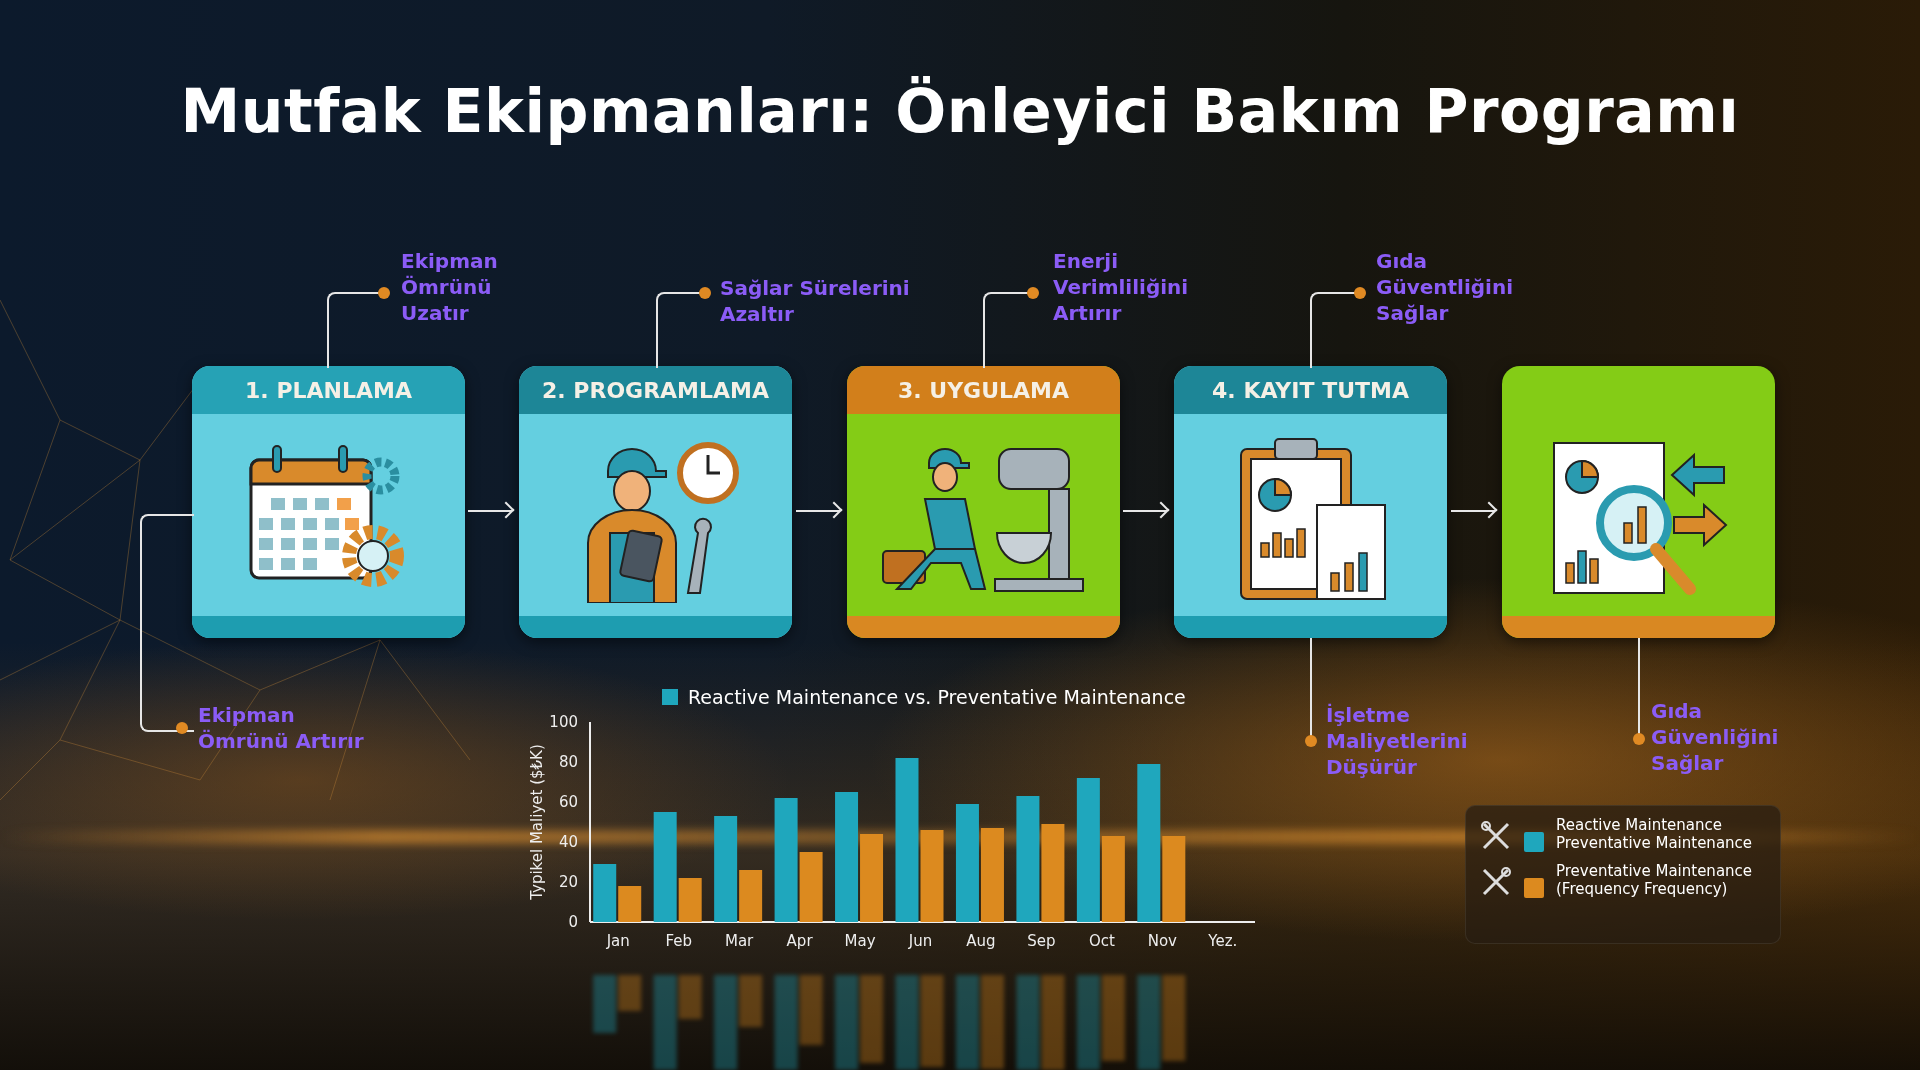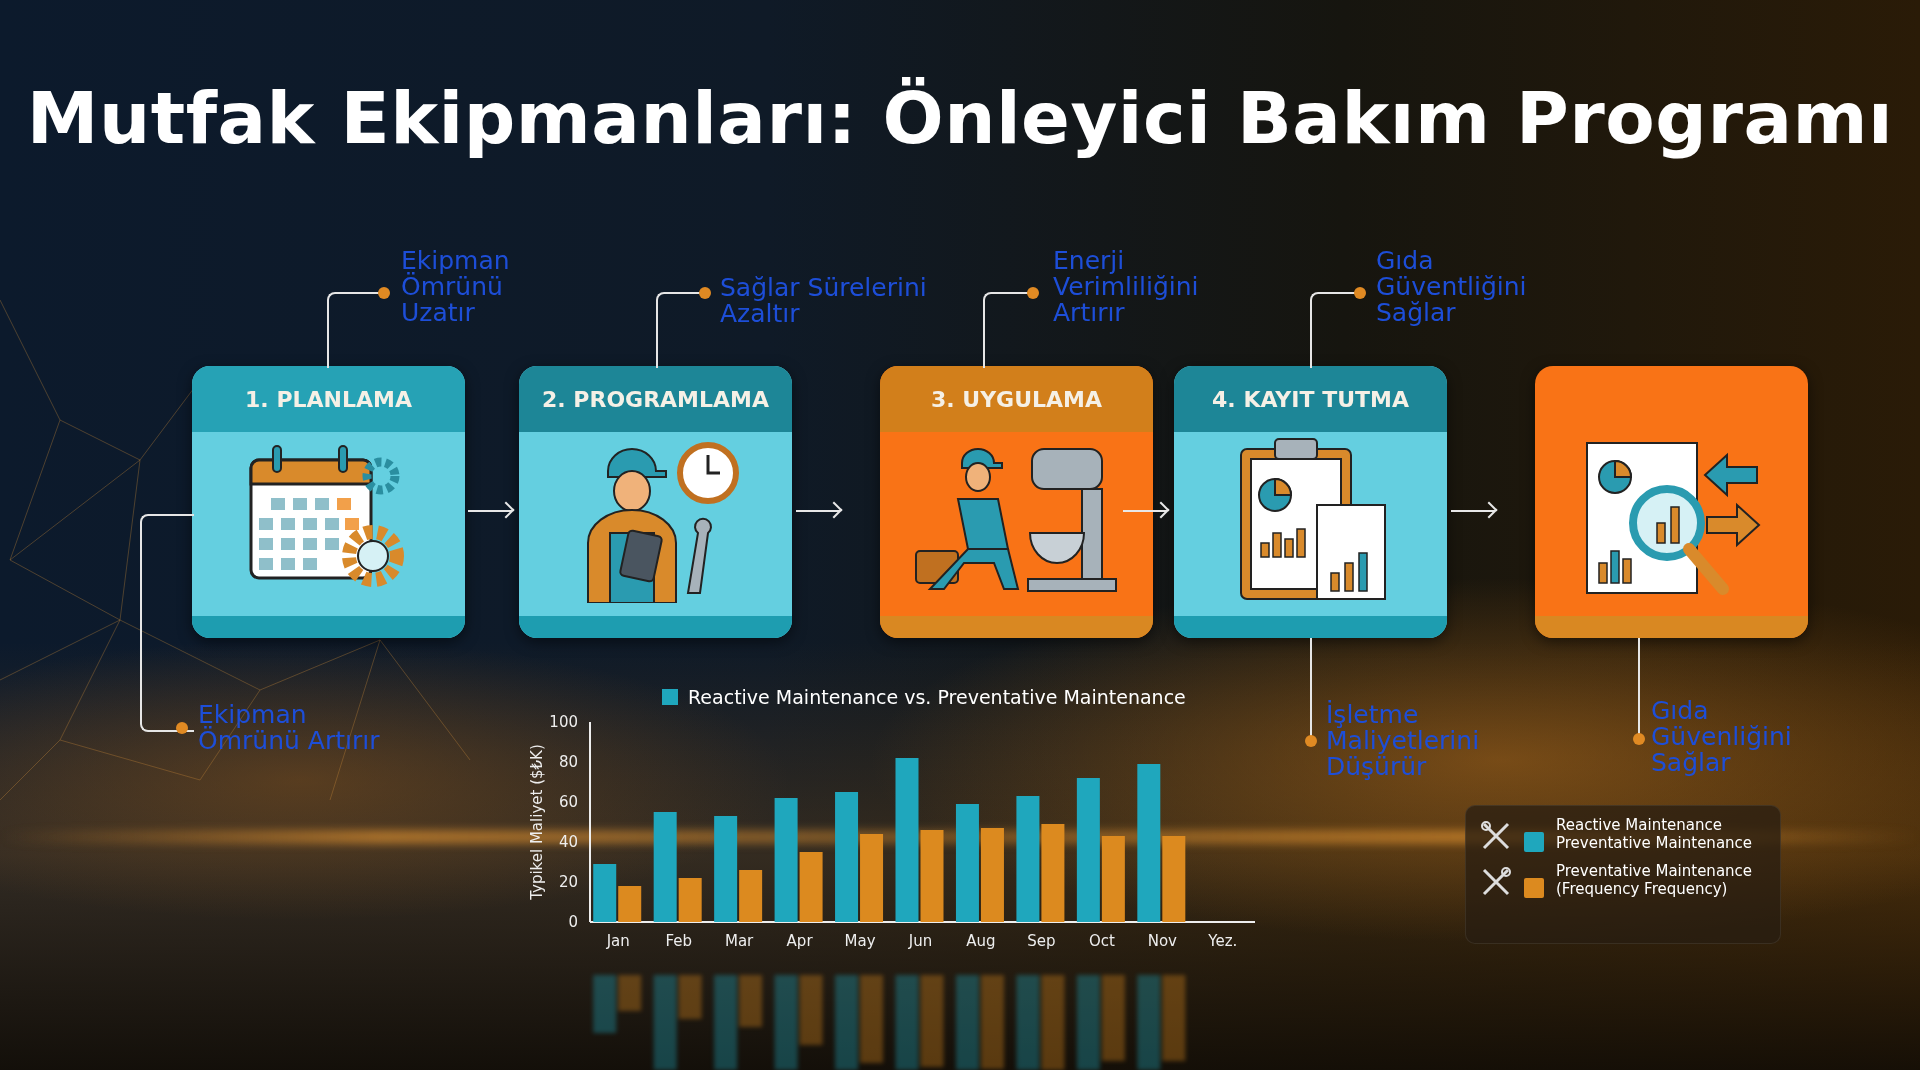--- a/index.html
+++ b/index.html
@@ -6,36 +6,36 @@
   body{width:1920px;height:1070px;overflow:hidden;position:relative;
     font-family:"DejaVu Sans","Liberation Sans",sans-serif;color:#fff;
     background:
       radial-gradient(ellipse 900px 260px at 1500px 760px, rgba(180,110,30,0.55), transparent 70%),
       radial-gradient(ellipse 700px 200px at 300px 780px, rgba(150,90,25,0.45), transparent 70%),
       linear-gradient(180deg, rgba(0,0,0,0) 0%, rgba(0,0,0,0) 60%, rgba(120,75,20,0.35) 80%, rgba(20,14,6,0.9) 100%),
       linear-gradient(90deg,#0c1a2c 0%,#0f1a27 40%,#16150f 70%,#2a1b07 100%);}
   .horizon{position:absolute;left:0;right:0;top:830px;height:14px;
     background:linear-gradient(90deg,rgba(230,150,50,0) 0%,rgba(230,150,50,0.6) 20%,rgba(230,150,50,0.35) 50%,rgba(230,150,50,0.6) 80%,rgba(230,150,50,0) 100%);filter:blur(4px);}
   .title{position:absolute;left:0;width:1920px;top:76px;text-align:center;
-    font-size:72px;font-weight:bold;letter-spacing:0.5px;}
+    font-size:60px;font-weight:bold;letter-spacing:0.5px;}
   .box{position:absolute;top:366px;width:273px;height:272px;border-radius:18px;overflow:hidden;
     box-shadow:0 4px 14px rgba(0,0,0,0.5);}
-  .box .hdr{height:66px;display:flex;align-items:center;justify-content:center;
+  .box .hdr{height:48px;display:flex;align-items:center;justify-content:center;
     font-weight:bold;font-size:22px;color:#f5f0e6;}
   .box .body{position:absolute;top:54px;left:0;right:0;bottom:22px;display:flex;align-items:center;justify-content:center;}
   .box .foot{position:absolute;left:0;right:0;bottom:0;height:22px;}
   .teal .hdr{background:#26a2b5;} .teal{background:#64cfe0;} .teal .foot{background:#1e9db0;}
   .teal2 .hdr{background:#1d8697;}
-  .orange .hdr{background:#d27f1b;} .orange{background:#f97316;margin-left:33px;} .orange .foot{background:#d98822;}
+  .orange .hdr{background:#d27f1b;} .orange{background:#84cc16;} .orange .foot{background:#d98822;}
   .arrow{position:absolute;top:510px;width:44px;height:2px;background:#e8e8e8;}
   .arrow::after{content:"";position:absolute;right:0;top:-6px;width:10px;height:10px;
     border-right:2px solid #e8e8e8;border-top:2px solid #e8e8e8;transform:rotate(45deg);}
   .conn{position:absolute;border:2px solid #e6e6e6;}
   .dot{position:absolute;width:12px;height:12px;border-radius:50%;background:#e08a23;}
-  .callout{position:absolute;font-size:25px;font-weight:normal;line-height:26px;color:#1d4ed8;}
+  .callout{position:absolute;font-size:20px;font-weight:bold;line-height:26px;color:#8b5cf6;}
   .legend-top{position:absolute;left:662px;top:686px;font-size:19px;display:flex;align-items:center;gap:10px;}
   .sw{display:inline-block;width:16px;height:16px;}
   .legend-box{position:absolute;left:1465px;top:805px;width:314px;height:137px;border-radius:10px;
     background:rgba(40,30,18,0.75);border:1px solid rgba(255,255,255,0.08);}
   .lrow{position:absolute;left:14px;display:flex;align-items:flex-end;gap:12px;font-size:15px;line-height:18px;}
   .lrow .sw{width:20px;height:20px;border-radius:2px;}
   .reflect{position:absolute;left:590px;top:975px;width:665px;height:95px;opacity:0.35;filter:blur(2px);}
 </style>
 </head>
 <body>

